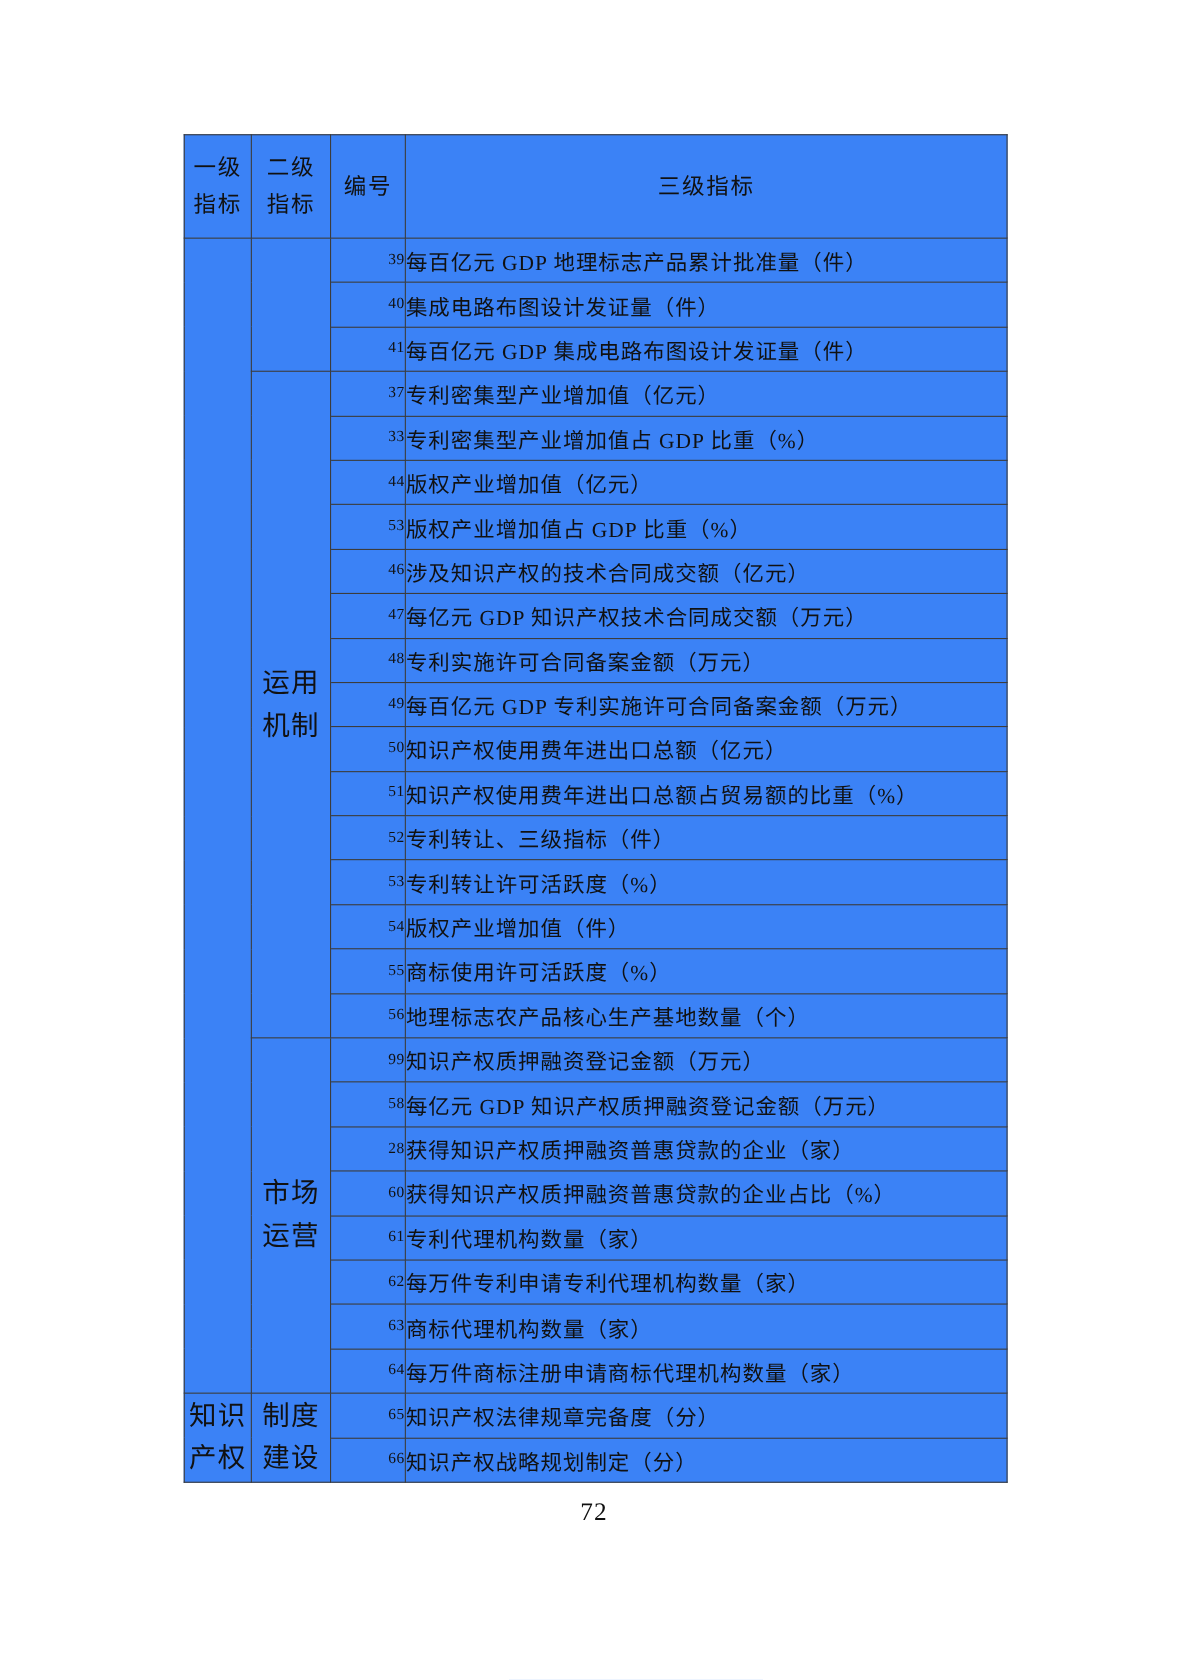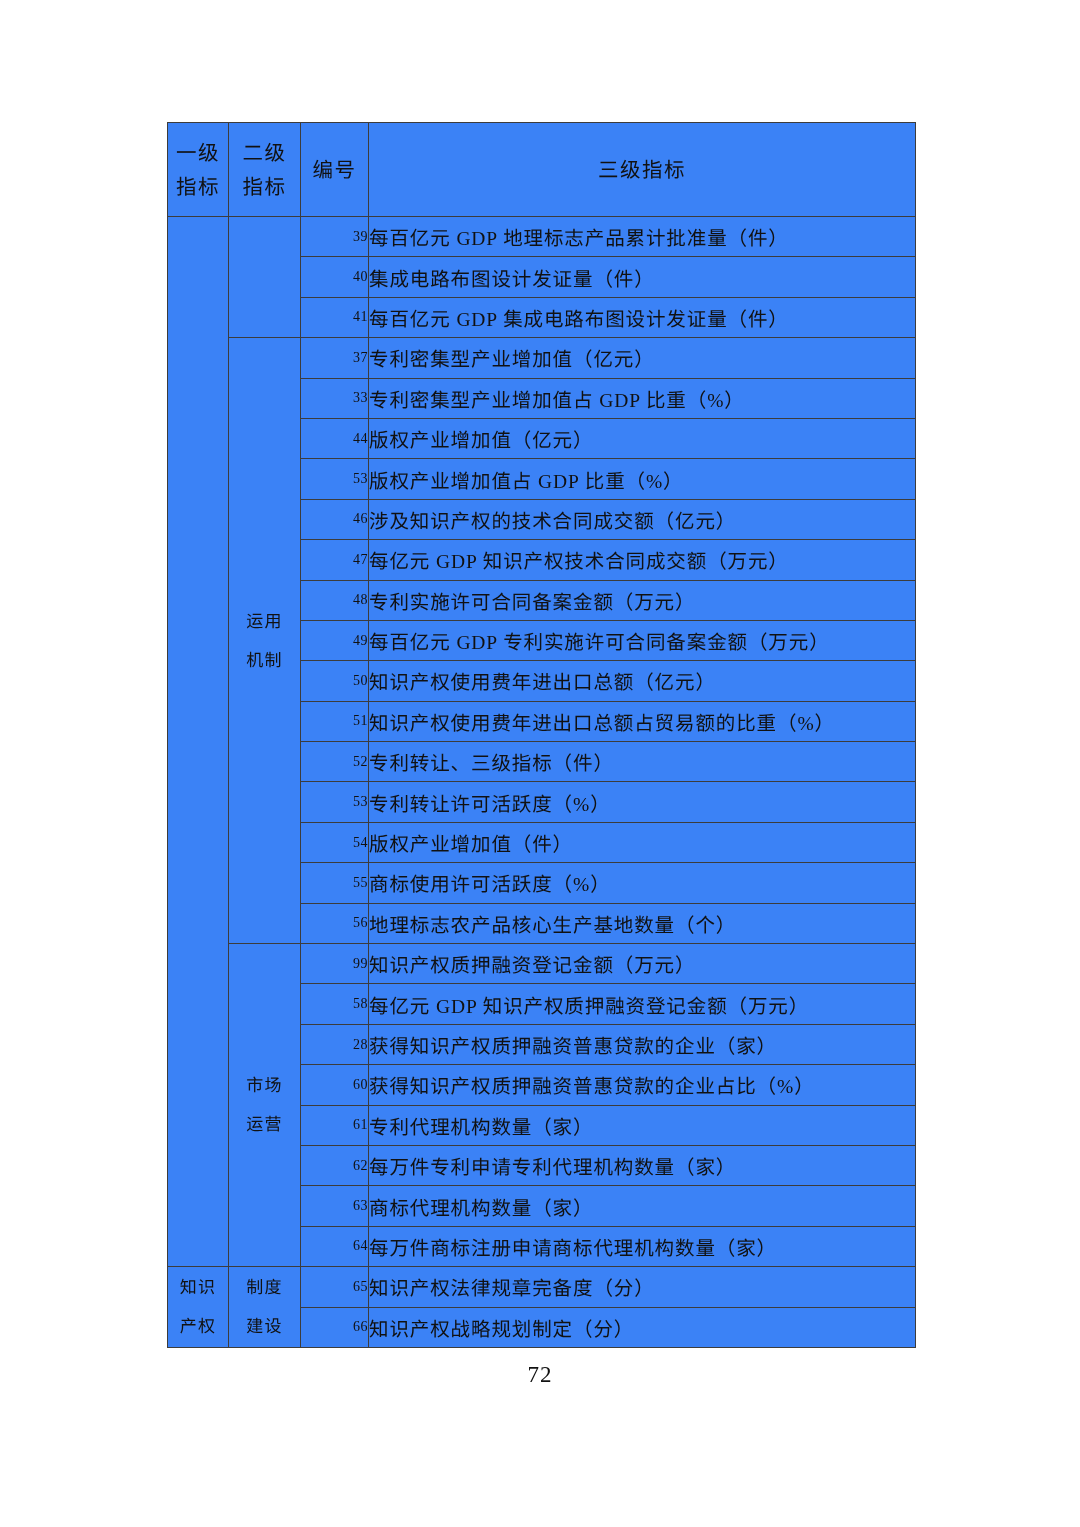--- a/index.html
+++ b/index.html
@@ -67,21 +67,21 @@
     letter-spacing: 1.5px;
     color: #111;
   }
   th.hdr .stack-line { display: block; }
 
   
   tbody tr { height: 40.4px; }
 
   td.group-cell {
     text-align: center;
-    font-size: 17px;
+    font-size: 25px;
     line-height: 39px;
     letter-spacing: 1.2px;
     color: #111;
   }
   td.group-cell .stack-line { display: block; }
 
   td.num-cell {
     text-align: right;
     font-size: 14px;
     color: #111;

